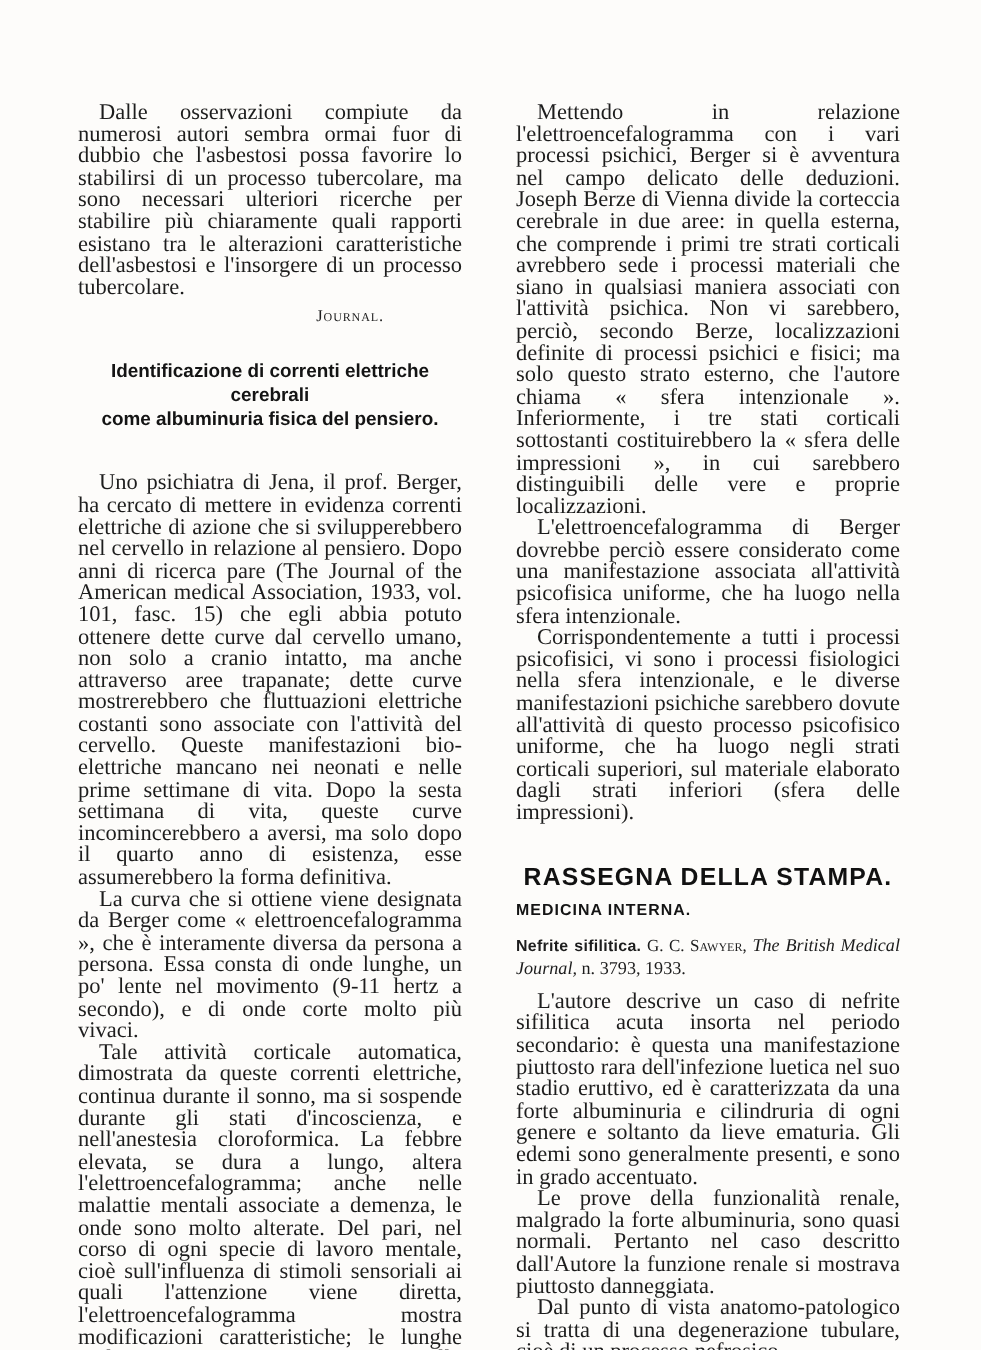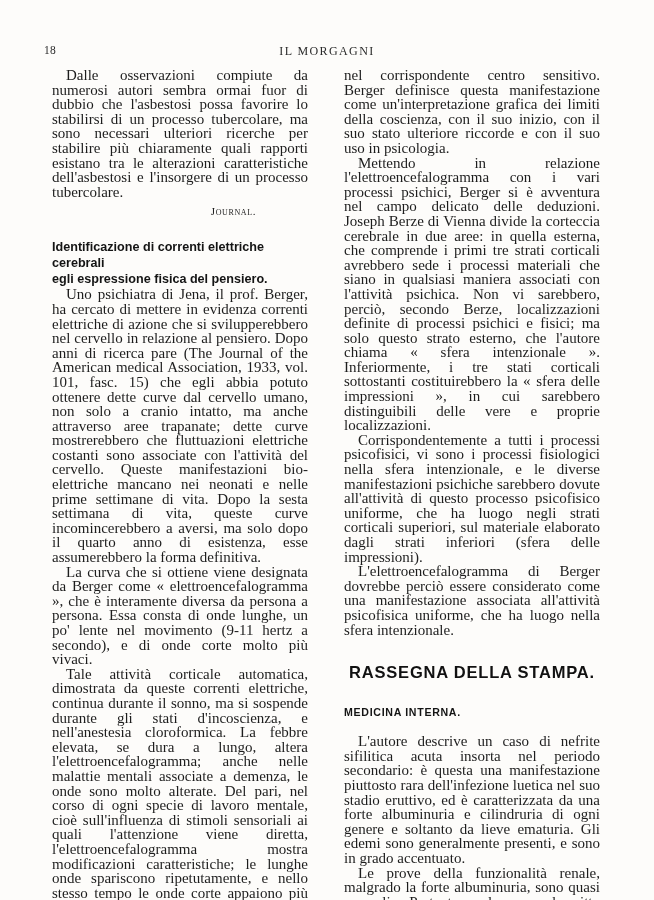--- a/index.html
+++ b/index.html
@@ -81,32 +81,33 @@
     font-size: 11px;
     letter-spacing: 0.6px;
     font-variant: small-caps;
     color: #1d1d1d;
     padding-right: 14px;
   }
   .signature.center-ish { padding-right: 52px; }
 
   .article-title {
     margin-top: 22px;
-    margin-bottom: 0;
+    margin-bottom: 28px;
     font-family: "Liberation Sans", sans-serif;
     font-weight: bold;
     font-size: 12.6px;
     line-height: 16px;
+    text-align: center;
     color: #141414;
   }
   .article-title .line2 { display: block; }
 
   .section-head {
     margin-top: 26px;
-    margin-bottom: 24px;
+    margin-bottom: 6px;
     font-family: "Liberation Sans", sans-serif;
     font-weight: bold;
     font-size: 16.5px;
     letter-spacing: 0.8px;
     text-align: center;
     color: #111111;
   }
   .subsection-head {
     margin-top: 2px;
     margin-bottom: 10px;
@@ -135,55 +136,56 @@
     font-size: 11.3px;
   }
   em { font-style: italic; }
   .spacer-6 { height: 6px; }
 </style>
 </head>
 <body>
 
 <div class="page">
 
-  <div class="header">
-    <div class="folio">18</div>
-    <div class="running-title">IL MORGAGNI</div>
-  </div>
 
   <div class="columns">
 
     <div class="col col-left">
 
       <p class="body">Dalle osservazioni compiute da numerosi autori sembra ormai fuor di dubbio che l'asbestosi possa favorire lo stabilirsi di un processo tubercolare, ma sono necessari ulteriori ricerche per stabilire più chiaramente quali rapporti esistano tra le alterazioni caratteristiche dell'asbestosi e l'insorgere di un processo tubercolare.</p>
 
       <div class="signature center-ish">Journal.</div>
 
       <div class="article-title">
         <span>Identificazione di correnti elettriche cerebrali</span>
-        <span class="line2">egli espressione fisica del pensiero.</span>
+        <span class="line2">come albuminuria fisica del pensiero.</span>
       </div>
 
       <p class="body">Uno psichiatra di Jena, il prof. Berger, ha cercato di mettere in evidenza correnti elettriche di azione che si svilupperebbero nel cervello in relazione al pensiero. Dopo anni di ricerca pare (The Journal of the American medical Association, 1933, vol. 101, fasc. 15) che egli abbia potuto ottenere dette curve dal cervello umano, non solo a cranio intatto, ma anche attraverso aree trapanate; dette curve mostrerebbero che fluttuazioni elettriche costanti sono associate con l'attività del cervello. Queste manifestazioni bio-elettriche mancano nei neonati e nelle prime settimane di vita. Dopo la sesta settimana di vita, queste curve incomincerebbero a aversi, ma solo dopo il quarto anno di esistenza, esse assumerebbero la forma definitiva.</p>
       <p class="body">La curva che si ottiene viene designata da Berger come « elettroencefalogramma », che è interamente diversa da persona a persona. Essa consta di onde lunghe, un po' lente nel movimento (9-11 hertz a secondo), e di onde corte molto più vivaci.</p>
       <p class="body">Tale attività corticale automatica, dimostrata da queste correnti elettriche, continua durante il sonno, ma si sospende durante gli stati d'incoscienza, e nell'anestesia cloroformica. La febbre elevata, se dura a lungo, altera l'elettroencefalogramma; anche nelle malattie mentali associate a demenza, le onde sono molto alterate. Del pari, nel corso di ogni specie di lavoro mentale, cioè sull'influenza di stimoli sensoriali ai quali l'attenzione viene diretta, l'elettroencefalogramma mostra modificazioni caratteristiche; le lunghe onde spariscono ripetutamente, e nello stesso tempo le onde corte appaiono più distintamente. Ciò sarebbe dovuto probabilmente ad un blocco nel ritmo dei processi corticali automatici, associati ai processi di stimolazione locale</p>
 
     </div>
 
     <div class="col col-right">
 
-      <p class="body noindent">nel corrispondente centro sensitivo. Berger definisce questa manifestazione come un'interpretazione grafica dei limiti della coscienza, con il suo inizio, con il suo stato ulteriore riccorde e con il suo uso in psicologia.</p>
       <p class="body">Mettendo in relazione l'elettroencefalogramma con i vari processi psichici, Berger si è avventura nel campo delicato delle deduzioni. Joseph Berze di Vienna divide la corteccia cerebrale in due aree: in quella esterna, che comprende i primi tre strati corticali avrebbero sede i processi materiali che siano in qualsiasi maniera associati con l'attività psichica. Non vi sarebbero, perciò, secondo Berze, localizzazioni definite di processi psichici e fisici; ma solo questo strato esterno, che l'autore chiama « sfera intenzionale ». Inferiormente, i tre stati corticali sottostanti costituirebbero la « sfera delle impressioni », in cui sarebbero distinguibili delle vere e proprie localizzazioni.</p>
+      <p class="body">L'elettroencefalogramma di Berger dovrebbe perciò essere considerato come una manifestazione associata all'attività psicofisica uniforme, che ha luogo nella sfera intenzionale.</p>
       <p class="body">Corrispondentemente a tutti i processi psicofisici, vi sono i processi fisiologici nella sfera intenzionale, e le diverse manifestazioni psichiche sarebbero dovute all'attività di questo processo psicofisico uniforme, che ha luogo negli strati corticali superiori, sul materiale elaborato dagli strati inferiori (sfera delle impressioni).</p>
-      <p class="body">L'elettroencefalogramma di Berger dovrebbe perciò essere considerato come una manifestazione associata all'attività psicofisica uniforme, che ha luogo nella sfera intenzionale.</p>
 
 
       <div class="section-head">RASSEGNA DELLA STAMPA.</div>
       <div class="subsection-head">MEDICINA INTERNA.</div>
 
+      <div class="ref-line">
+        <span class="ref-title">Nefrite sifilitica.</span>
+        <span class="smallcaps">G. C. Sawyer,</span>
+        <em>The British Medical Journal,</em>
+        <span>n. 3793, 1933.</span>
+      </div>
 
       <div class="spacer-6"></div>
 
       <p class="body">L'autore descrive un caso di nefrite sifilitica acuta insorta nel periodo secondario: è questa una manifestazione piuttosto rara dell'infezione luetica nel suo stadio eruttivo, ed è caratterizzata da una forte albuminuria e cilindruria di ogni genere e soltanto da lieve ematuria. Gli edemi sono generalmente presenti, e sono in grado accentuato.</p>
       <p class="body">Le prove della funzionalità renale, malgrado la forte albuminuria, sono quasi normali. Pertanto nel caso descritto dall'Autore la funzione renale si mostrava piuttosto danneggiata.</p>
       <p class="body">Dal punto di vista anatomo-patologico si tratta di una degenerazione tubulare, cioè di un processo nefrosico.</p>
 
     </div>
 
   </div>

